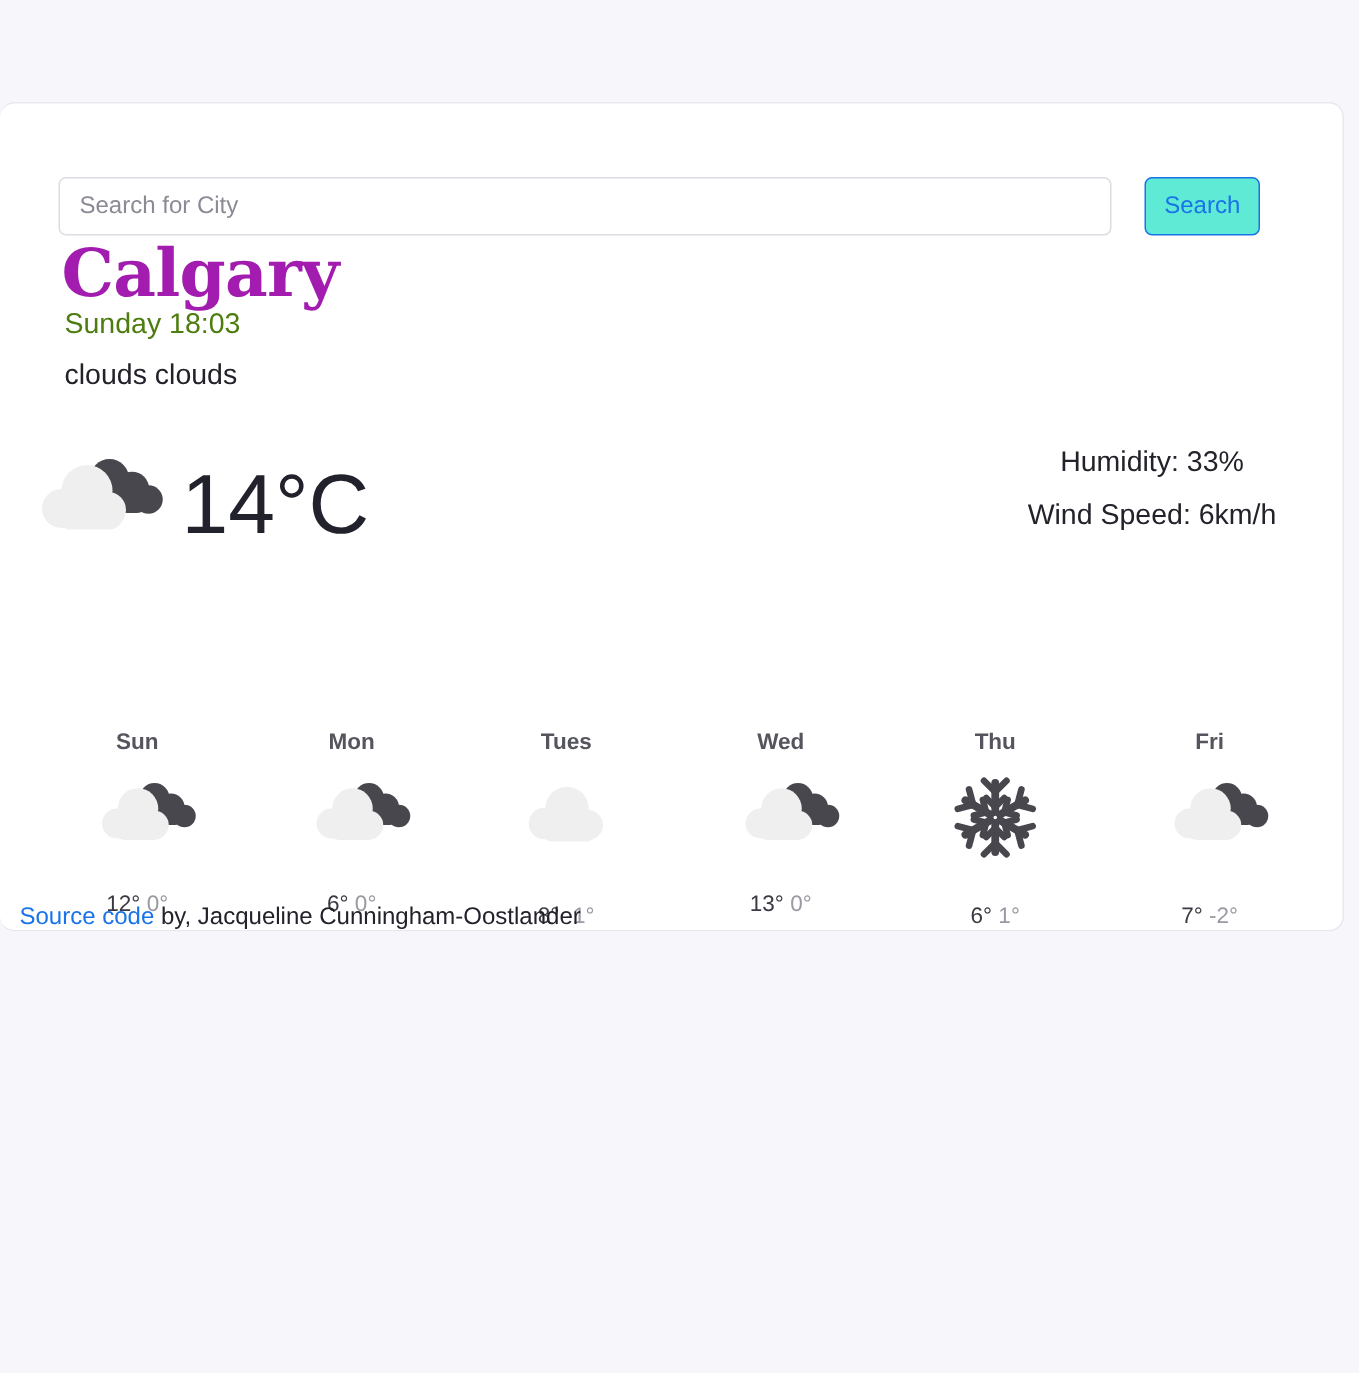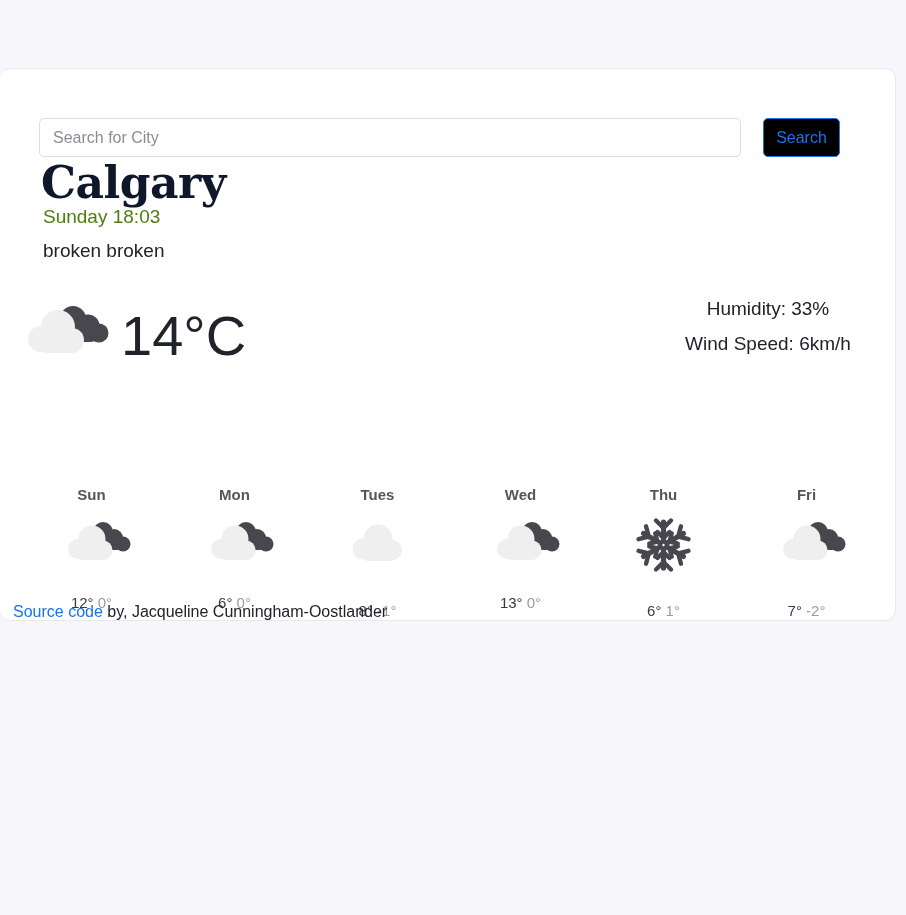--- a/index.html
+++ b/index.html
@@ -57,21 +57,21 @@
     color: #8b8b95;
     opacity: 1;
   }
   .search-button {
     position: absolute;
     left: 724px;
     top: 0px;
     width: 77px;
     height: 39px;
     box-sizing: border-box;
-    background: #000000;
+    background: #5eead4;
     border: 1px solid #1a73e8;
     border-radius: 5px;
     color: #1a73e8;
     font-family: "Liberation Sans", sans-serif;
     font-size: 16px;
     line-height: 37px;
     text-align: center;
     cursor: pointer;
     padding: 0;
   }
@@ -79,21 +79,21 @@
   
   .city-name {
     position: absolute;
     left: 41px;
     top: 89px;
     margin: 0;
     font-family: "DejaVu Serif", serif;
     font-weight: bold;
     font-size: 44px;
     line-height: 50px;
-    color: #0f172a;
+    color: #a21caf;
     letter-spacing: -0.5px;
   }
   .date-time {
     position: absolute;
     left: 43px;
     top: 136px;
     font-size: 19px;
     line-height: 24px;
     color: #4d7c0f;
   }
@@ -208,21 +208,21 @@
 
 <div class="card">
 
   <div class="search-row">
     <input class="search-input" type="text" placeholder="Search for City" style="">
     <button class="search-button">Search</button>
   </div>
 
   <h1 class="city-name">Calgary</h1>
   <div class="date-time">Sunday 18:03</div>
-  <div class="description">broken broken</div>
+  <div class="description">clouds clouds</div>
 
   <div class="current-block">
     <div class="current-icon">
       <svg viewBox="0 0 88 64" width="88" height="64" aria-hidden="true">
         <g fill="#47474d">
           <circle cx="48" cy="18" r="13"></circle>
           <circle cx="63" cy="25" r="11.5"></circle>
           <circle cx="74" cy="32" r="9.5"></circle>
           <rect x="48" y="22" width="27" height="19" rx="9"></rect>
         </g>

